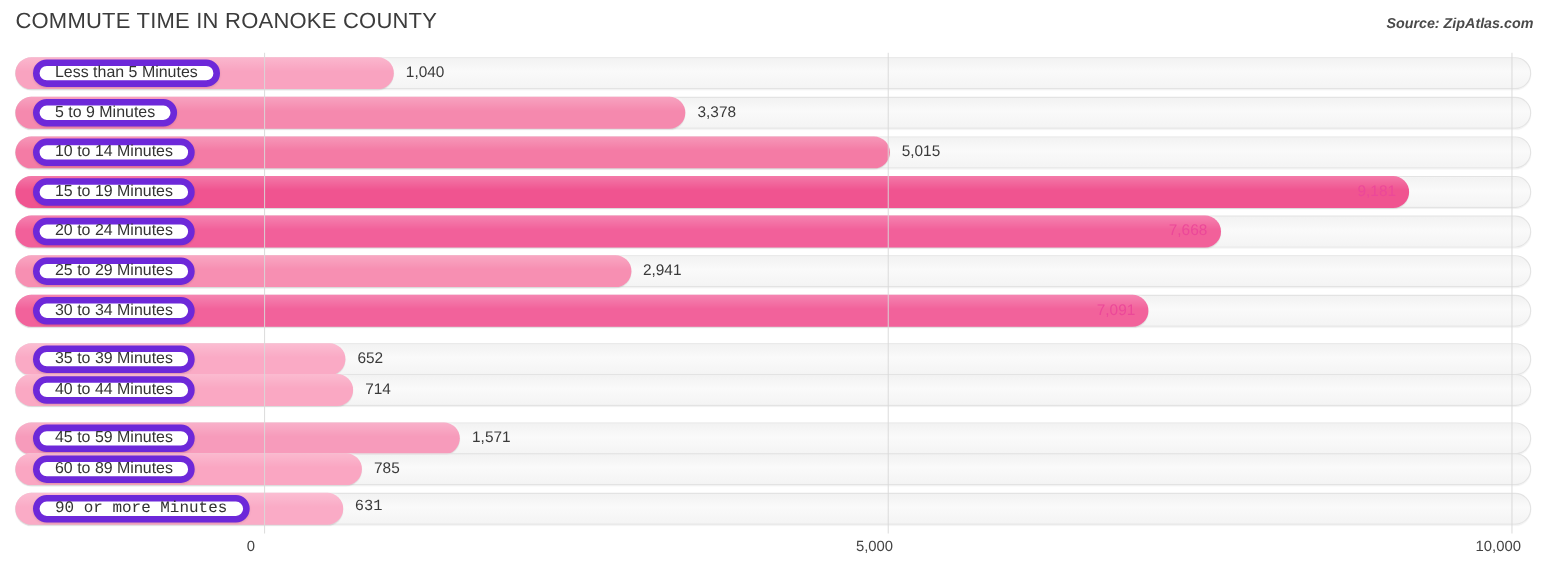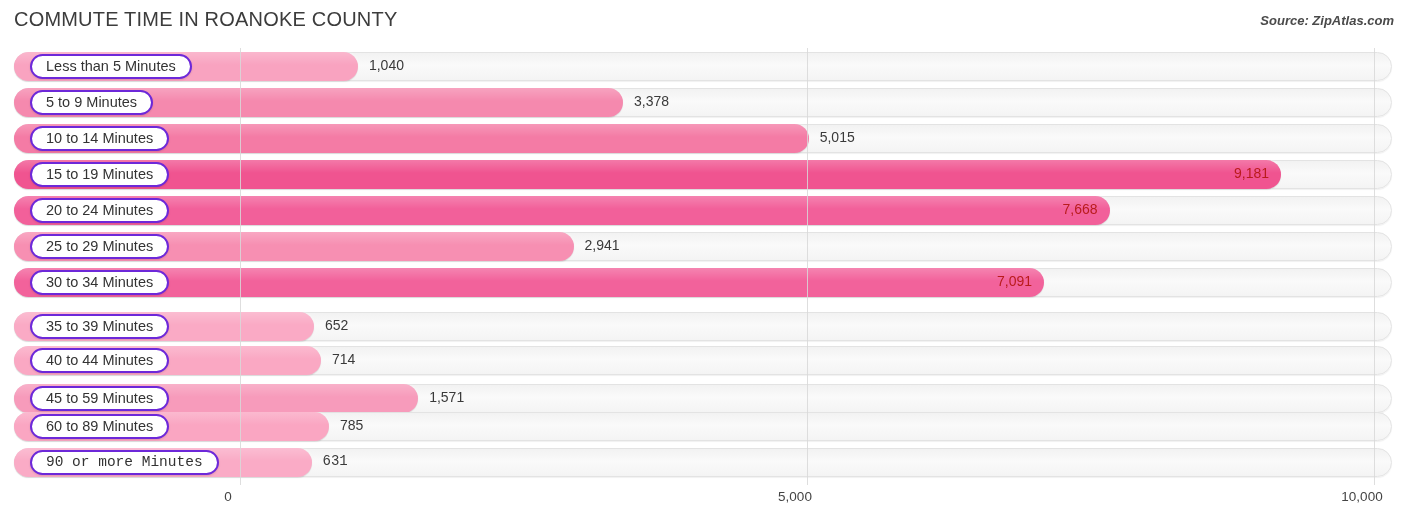--- a/index.html
+++ b/index.html
@@ -102,21 +102,21 @@
     pointer-events:none;
   }
 
   .pill {
     position: absolute;
     left: 30px;
     top: 6px;
     height: 25px;
     border-radius: 13px;
     background: #ffffff;
-    border: 2px solid #6d28d9;
+    border: 6px solid #6d28d9;
     box-sizing: border-box;
     display: flex;
     align-items: center;
     padding: 0 14px;
     box-shadow: 0 1px 2px rgba(0,0,0,0.12);
     z-index: 3;
     white-space: nowrap;
   }
   .pill-label {
     font-size: 14.5px;
@@ -126,21 +126,21 @@
 
   .value {
     position: absolute;
     top: 10px;
     font-size: 14px;
     line-height: 1;
     white-space: nowrap;
     z-index: 4;
   }
   .value.outside { color: #3a3a3a; }
-  .value.inside  { color: #b91c1c; }
+  .value.inside  { color: #ec4899; }
 
   
   #axis {
     position: absolute;
     left: 0;
     top: 485px;
     width: 1406px;
     height: 37px;
   }
   .tick-label {
@@ -224,21 +224,21 @@
           <div class="value inside" style="left: 1032.12px; transform: translateX(-100%);">7,091</div>
         </div>
         <div class="row" style="top: 260px;">
           <div class="track"></div>
           <div class="bar" title="35 to 39 Minutes: 652" style="width: 299.937px; background: rgb(250, 170, 197);"></div>
           <div class="pill">
             <span class="pill-label">35 to 39 Minutes</span>
           </div>
           <div class="value outside" style="left: 324.937px;">652</div>
         </div>
-        <div class="row" style="top: 294px;">
+        <div class="row" style="top: 288px;">
           <div class="track"></div>
           <div class="bar" title="40 to 44 Minutes: 714" style="width: 306.968px; background: rgb(250, 168, 195);"></div>
           <div class="pill">
             <span class="pill-label">40 to 44 Minutes</span>
           </div>
           <div class="value outside" style="left: 331.968px;">714</div>
         </div>
         <div class="row" style="top: 332px;">
           <div class="track"></div>
           <div class="bar" title="45 to 59 Minutes: 1,571" style="width: 404.151px; background: rgb(247, 155, 187);"></div>

